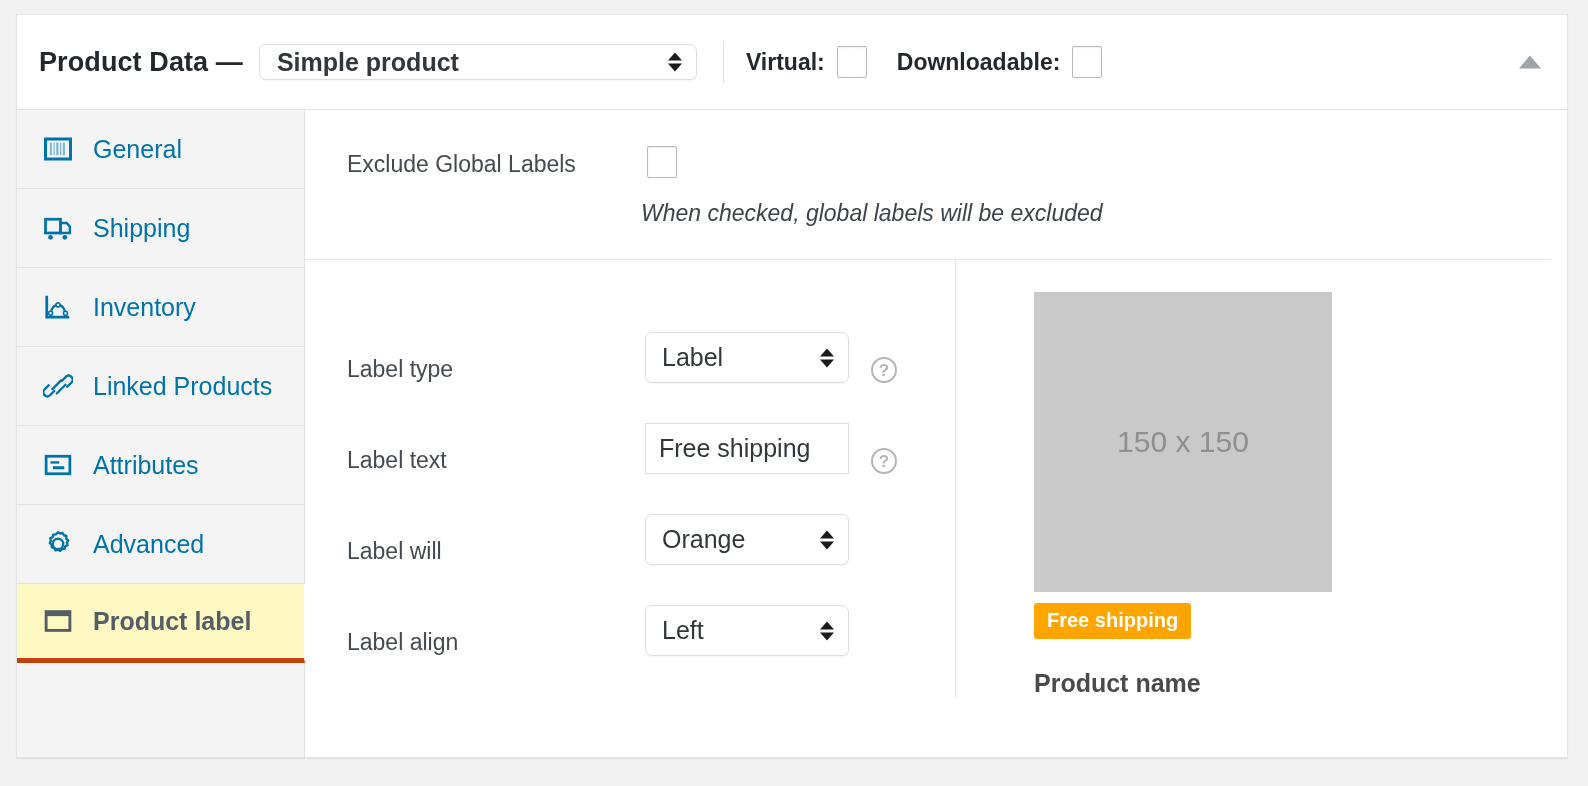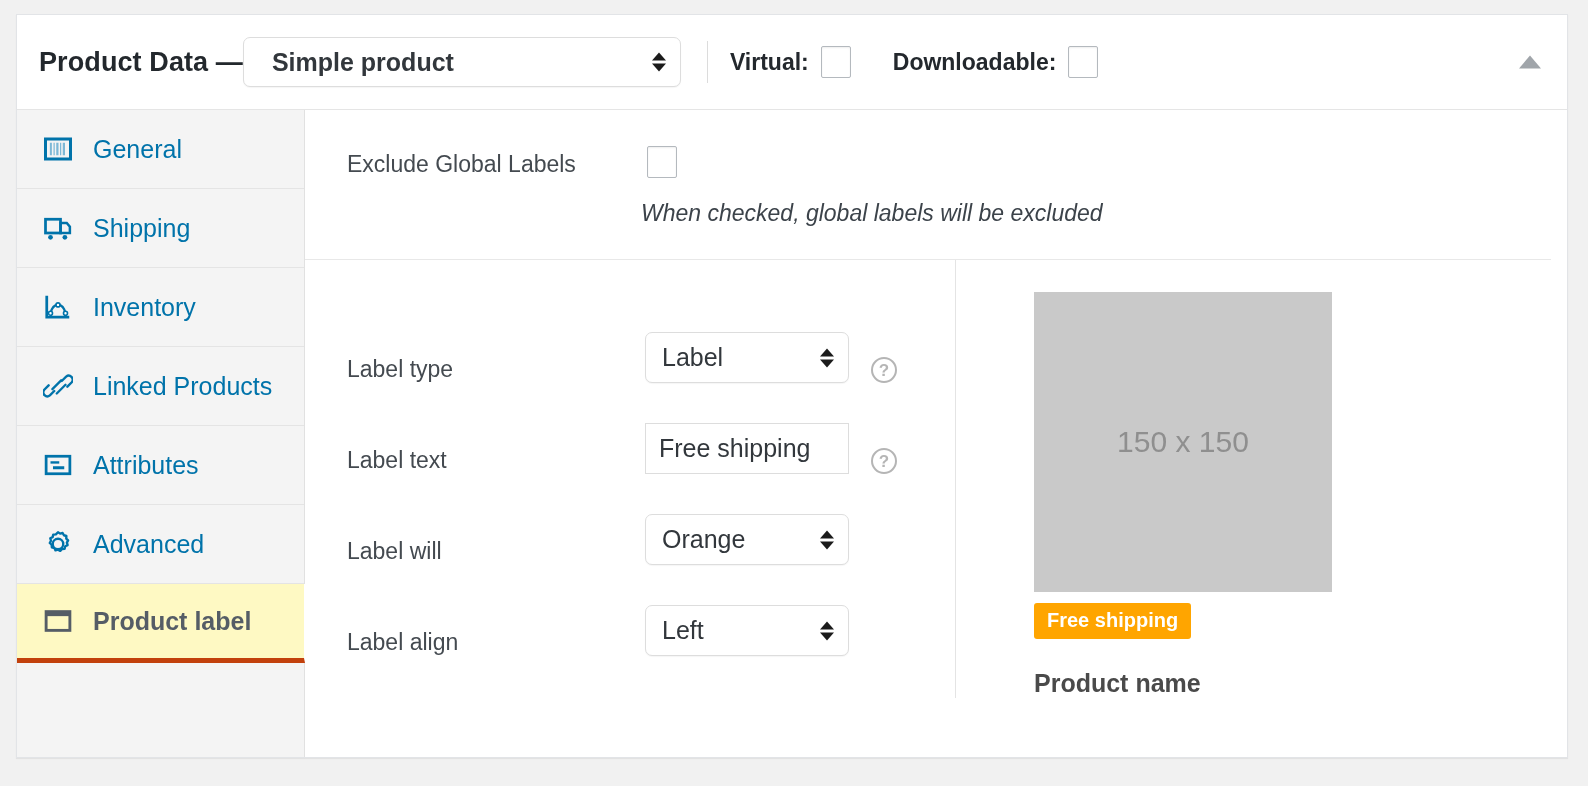--- a/index.html
+++ b/index.html
@@ -37,20 +37,21 @@
     padding: 0 24px 0 22px;
     box-sizing: border-box;
     position: relative;
     background: #fff;
   }
   .header-title {
     font-size: 27px;
     font-weight: bold;
     color: #23282d;
     letter-spacing: .1px;
+    margin-right: 16px;
     white-space: nowrap;
   }
 
   
   .sel {
     position: relative;
     display: inline-flex;
     align-items: center;
     background: #fff;
     border: 1px solid #ddd;
@@ -78,41 +79,41 @@
     width: 0;
     height: 0;
     border-left: 7px solid transparent;
     border-right: 7px solid transparent;
   }
   .sel-arrows i.up { border-bottom: 8px solid #1b1b1b; margin-bottom: 3px; }
   .sel-arrows i.dn { border-top: 8px solid #1b1b1b; }
 
   .type-select {
     width: 438px;
-    height: 50px;
-    padding: 0 40px 0 28px;
+    height: 36px;
+    padding: 0 40px 0 17px;
     font-size: 25px;
     font-weight: bold;
   }
 
   .header-divider {
     width: 1px;
     height: 42px;
     background: #dcdcdc;
     margin: 0 22px 0 26px;
   }
   .chk-group {
     display: flex;
     align-items: center;
     font-size: 23px;
     font-weight: bold;
     color: #23282d;
     white-space: nowrap;
   }
-  .chk-group + .chk-group { margin-left: 42px; align-items: center; }
+  .chk-group + .chk-group { margin-left: 30px; align-items: center; }
   .chk-group .cb { margin-left: 12px; }
 
   .cb {
     width: 30px;
     height: 32px;
     background: #fff;
     border: 1px solid #b4b9be;
     border-radius: 2px;
     box-shadow: inset 0 1px 2px rgba(0,0,0,.07);
     box-sizing: border-box;

